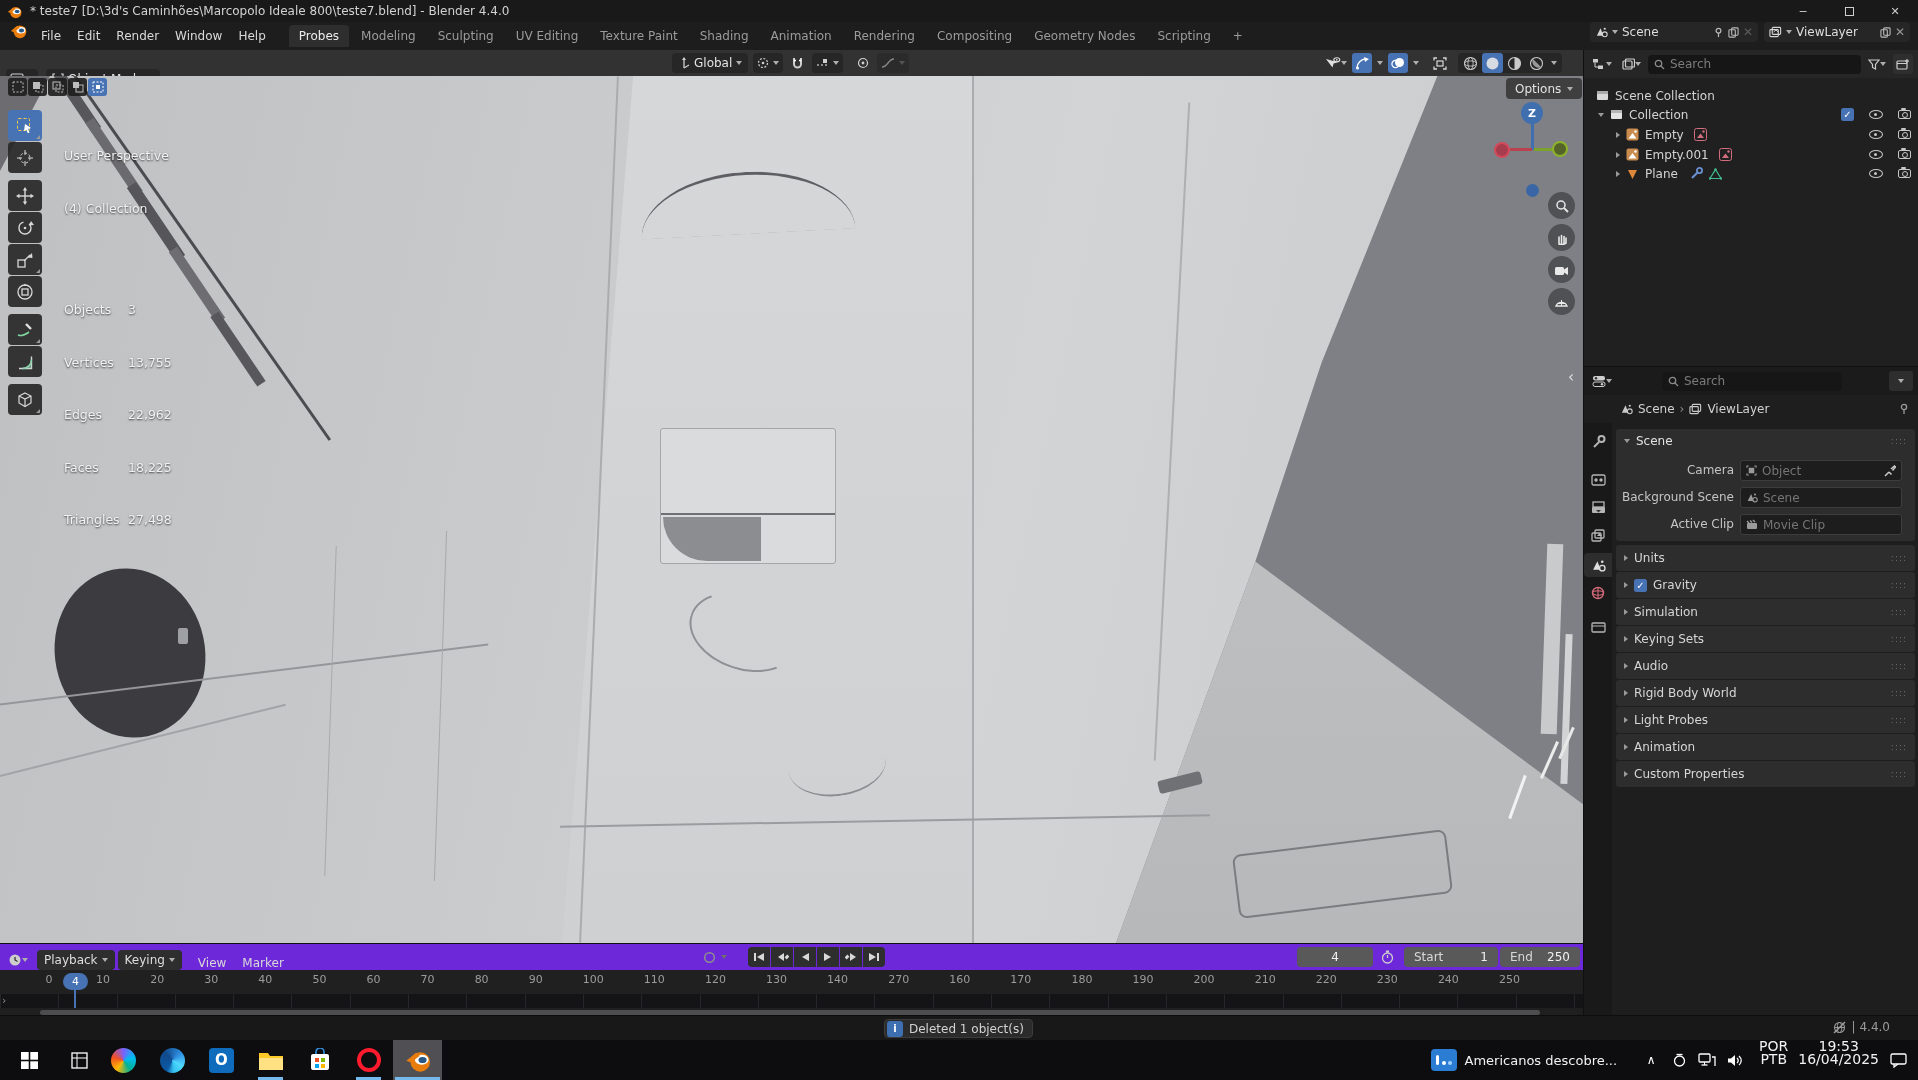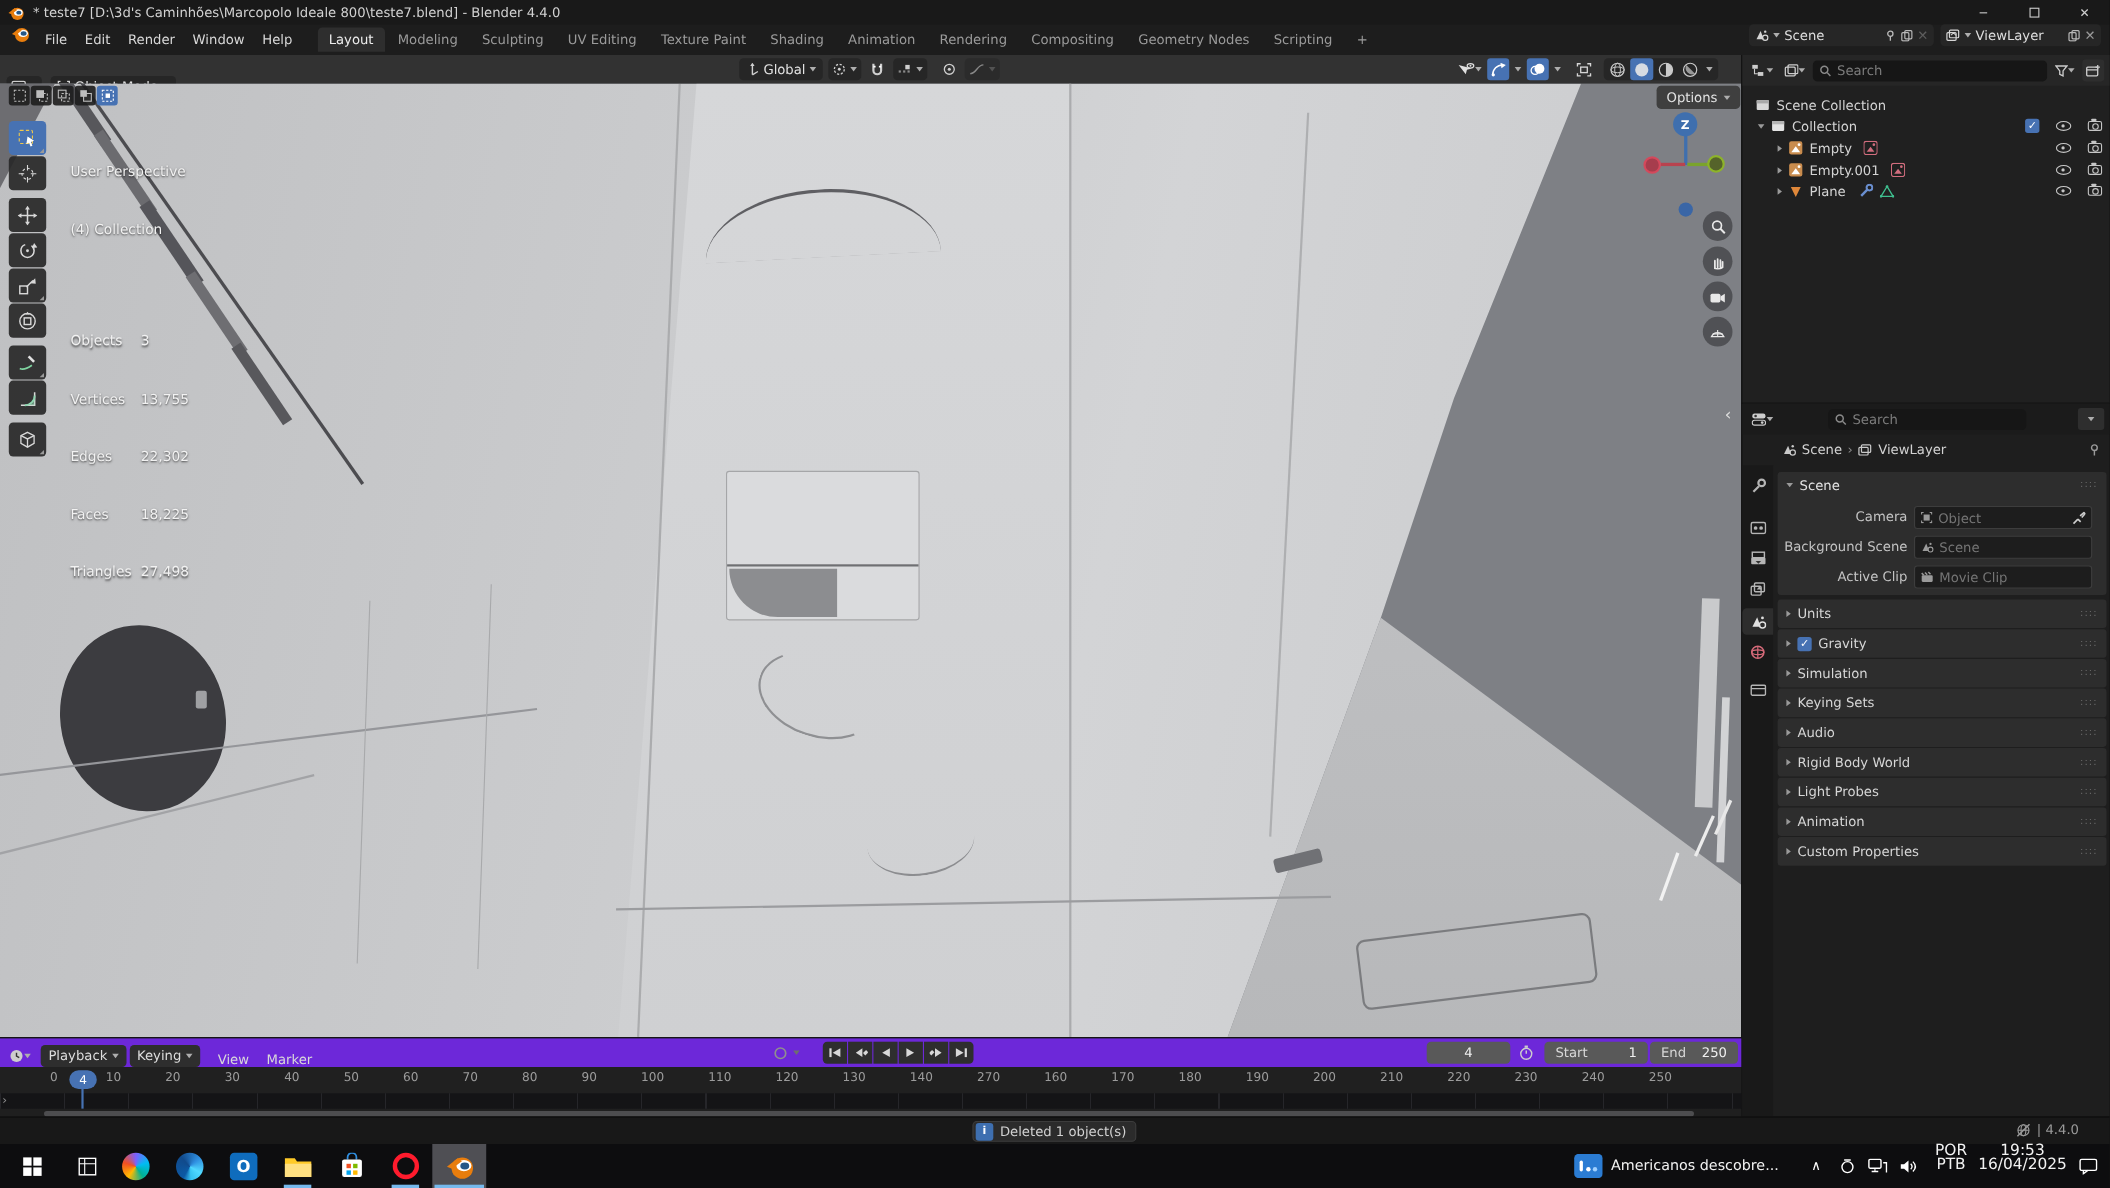--- a/index.html
+++ b/index.html
@@ -122,21 +122,21 @@
     </span>
     <div class="flex">
 
     <span class="menu-item">File</span>
         <span class="menu-item">Edit</span>
         <span class="menu-item">Render</span>
         <span class="menu-item">Window</span>
         <span class="menu-item">Help</span>
       </div>
     <div class="flex" style="margin-left:14px">
-      <span class="tab active">Layout</span>
+      <span class="tab active">Probes</span>
       <span class="tab">Modeling</span>
       <span class="tab">Sculpting</span>
       <span class="tab">UV Editing</span>
       <span class="tab">Texture Paint</span>
       <span class="tab">Shading</span>
       <span class="tab">Animation</span>
       <span class="tab">Rendering</span>
       <span class="tab">Compositing</span>
       <span class="tab">Geometry Nodes</span>
       <span class="tab">Scripting</span>
@@ -391,21 +391,21 @@
       <span>Options</span>
       <span class="caret"></span>
     </div>
 
     <div class="abs ovl-text" style="left:64px;top:36px">
       <div>User Perspective</div>
       <div>(4) Collection</div>
       <div style="height:14px"></div>
       <div><span class="statlbl">Objects</span><span>3</span></div>
       <div><span class="statlbl">Vertices</span><span>13,755</span></div>
-      <div><span class="statlbl">Edges</span><span>22,302</span></div>
+      <div><span class="statlbl">Edges</span><span>22,962</span></div>
       <div><span class="statlbl">Faces</span><span>18,225</span></div>
       <div><span class="statlbl">Triangles</span><span>27,498</span></div>
     </div>
 
     <div class="abs" style="left:8px;top:34px">
       <div class="toolbtn active">
           <svg width="18" height="18">
             <rect x="1.5" y="1.5" width="12" height="12" rx="1" stroke="#f0c84c" stroke-dasharray="3 2" fill="none"></rect>
             <path d="M9 7 L15 11 L12 12 L13.5 15.5 L11.8 16.2 L10.4 12.8 L8 14 Z" fill="#fff"></path>
           </svg>

